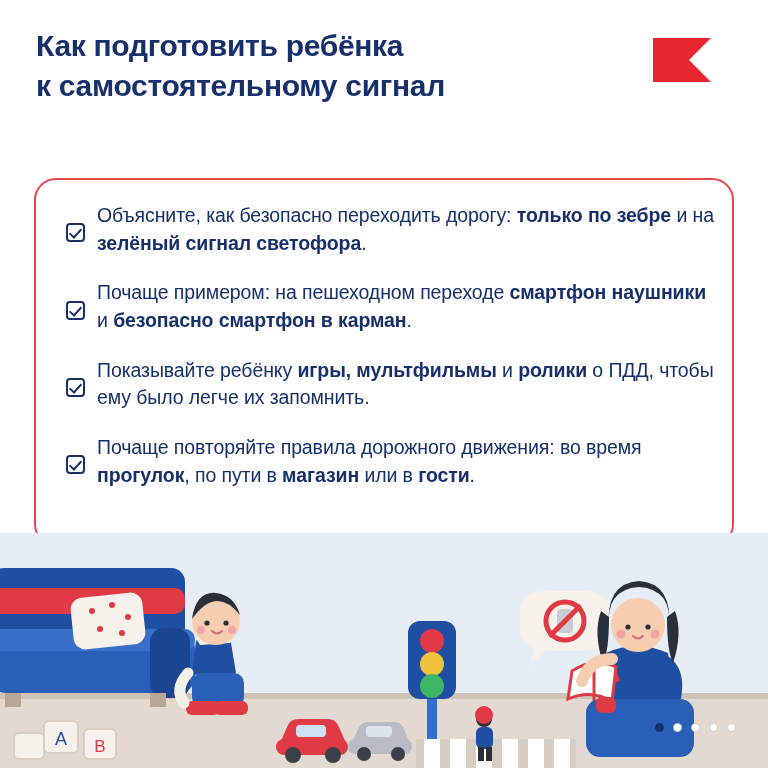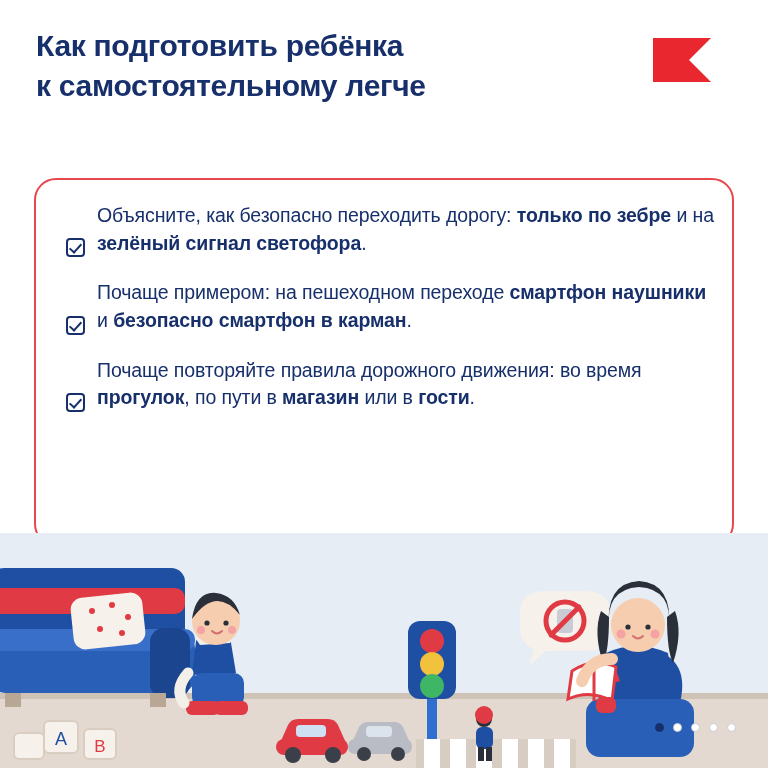--- a/index.html
+++ b/index.html
@@ -44,21 +44,21 @@
     border-radius: 22px;
     background: #ffffff;
   }
   .items {
     position: absolute;
     left: 30px; top: 22px;
     right: 18px;
   }
   .item {
     display: flex;
-    align-items: flex-end;
+    align-items: center;
     margin-bottom: 22px;
   }
   .item:last-child { margin-bottom: 0; }
   .check {
     flex: 0 0 auto;
     width: 19px; height: 19px;
     margin-top: 6px;
     margin-right: 12px;
     border: 2px solid #17306b;
     border-radius: 4px;
@@ -105,36 +105,40 @@
   }
   .dot.active { background: #17306b; border-color: #17306b; }
 </style>
 </head>
 <body>
 
 <div id="page">
 
   <div class="title">
     <span class="title-line">Как подготовить ребёнка</span>
-    <span class="title-line">к самостоятельному легче</span>
+    <span class="title-line">к самостоятельному сигнал</span>
   </div>
 
   <svg class="flag-mark" viewBox="0 0 62 48">
     <path d="M2 46 L2 2 L60 2 L38 24 L60 46 Z" fill="#e8272f"></path>
   </svg>
 
   <div class="card">
     <div class="items" id="checklist">
         <div class="item">
           <span class="check"></span>
           <div class="item-text"><span>Объясните, как безопасно переходить дорогу: </span><b>только по зебре</b><span> и на </span><b>зелёный сигнал светофора</b><span>.</span></div>
         </div>
         <div class="item">
           <span class="check"></span>
           <div class="item-text"><span>Почаще примером: на пешеходном переходе </span><b>смартфон наушники</b><span> и </span><b>безопасно смартфон в карман</b><span>.</span></div>
+        </div>
+        <div class="item">
+          <span class="check"></span>
+          <div class="item-text"><span>Показывайте ребёнку </span><b>игры, мультфильмы</b><span> и </span><b>ролики</b><span> о ПДД, чтобы ему было легче их запомнить.</span></div>
         </div>
         <div class="item">
           <span class="check"></span>
           <div class="item-text"><span>Почаще повторяйте правила дорожного движения: во время </span><b>прогулок</b><span>, по пути в </span><b>магазин</b><span> или в </span><b>гости</b><span>.</span></div>
         </div>
       </div>
   </div>
 
   <div class="illus">
     <svg width="768" height="235" viewBox="0 0 768 235">

